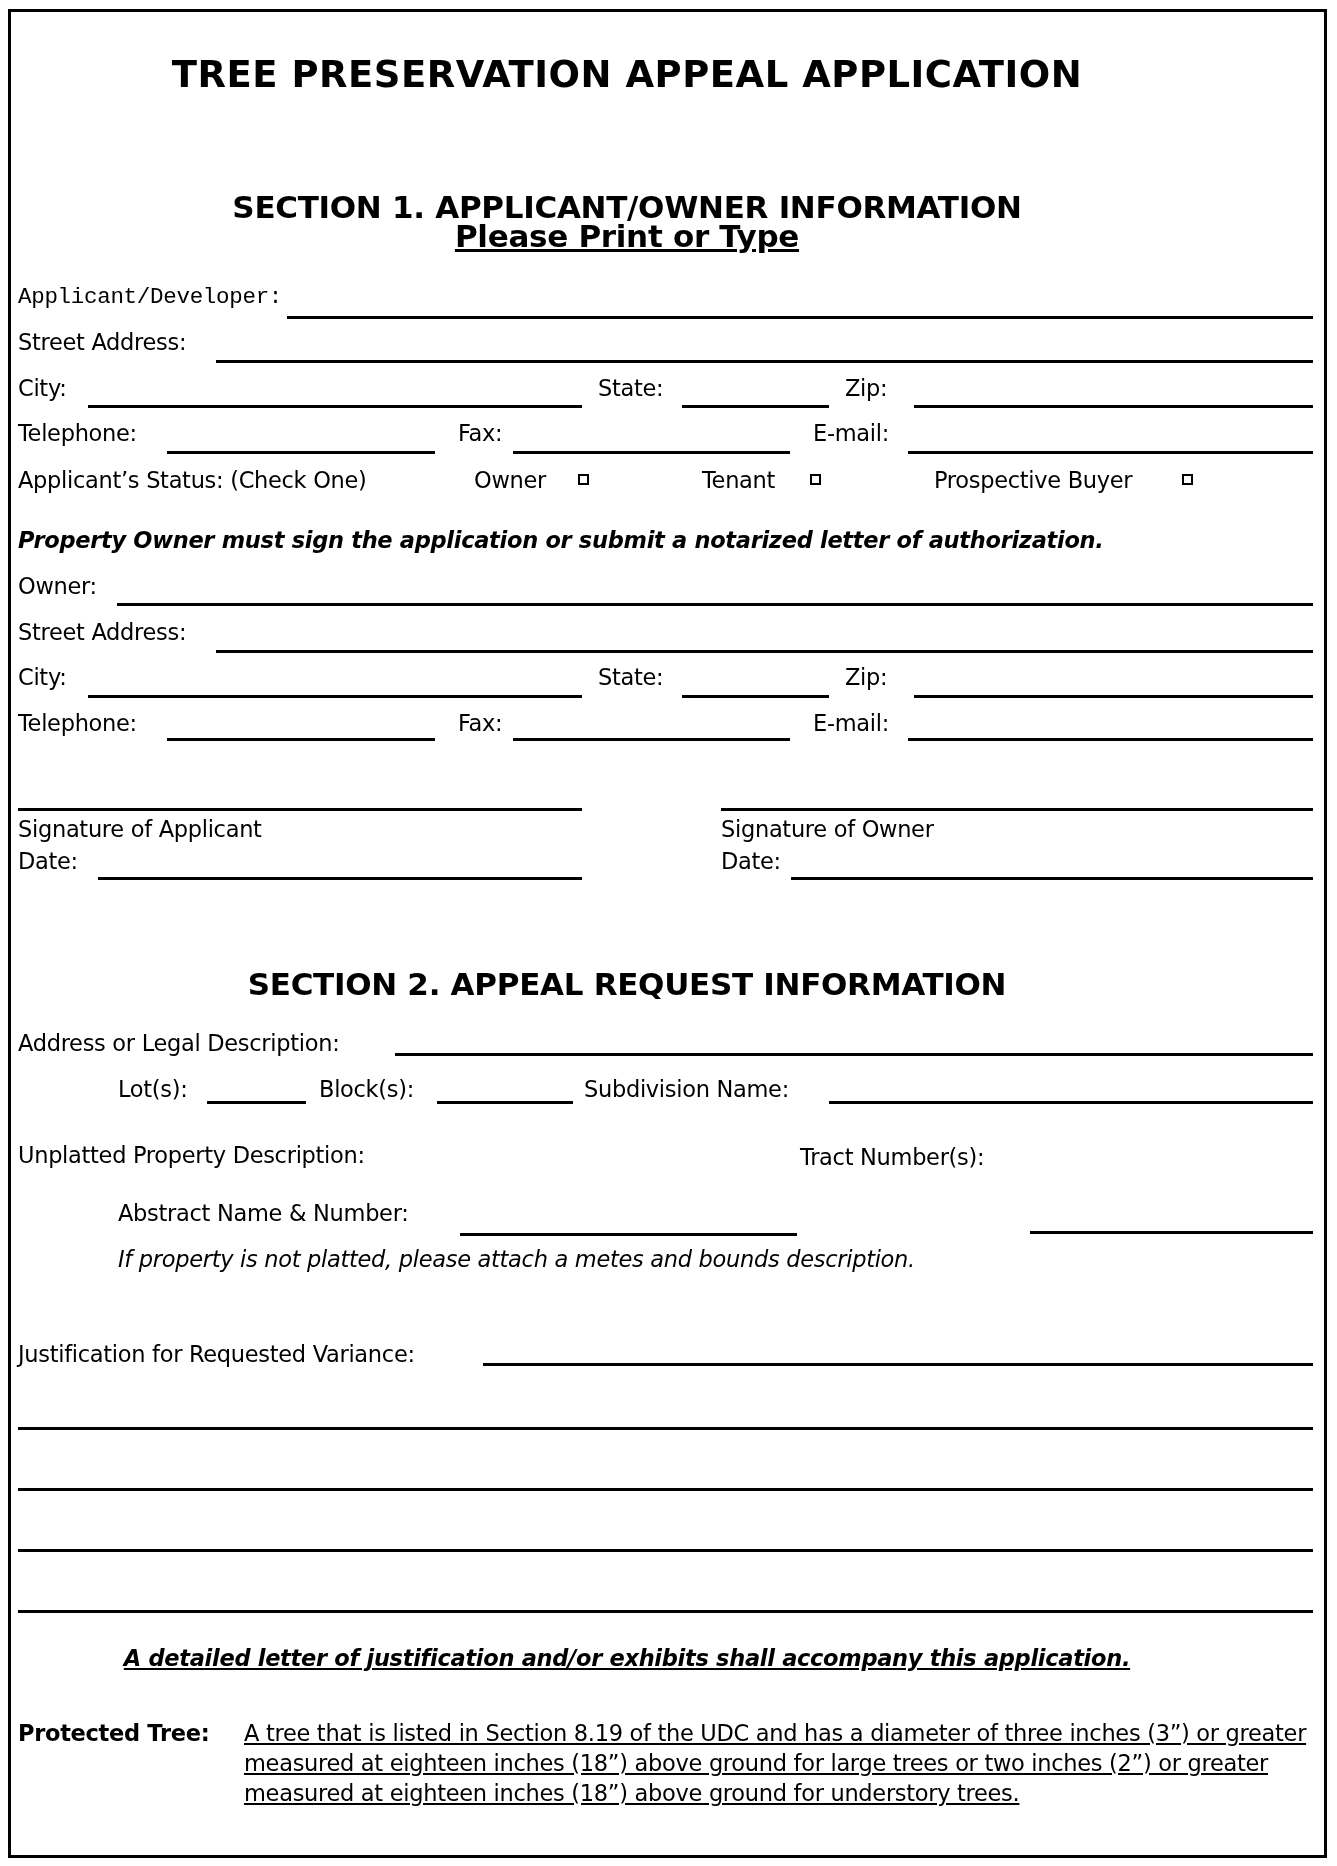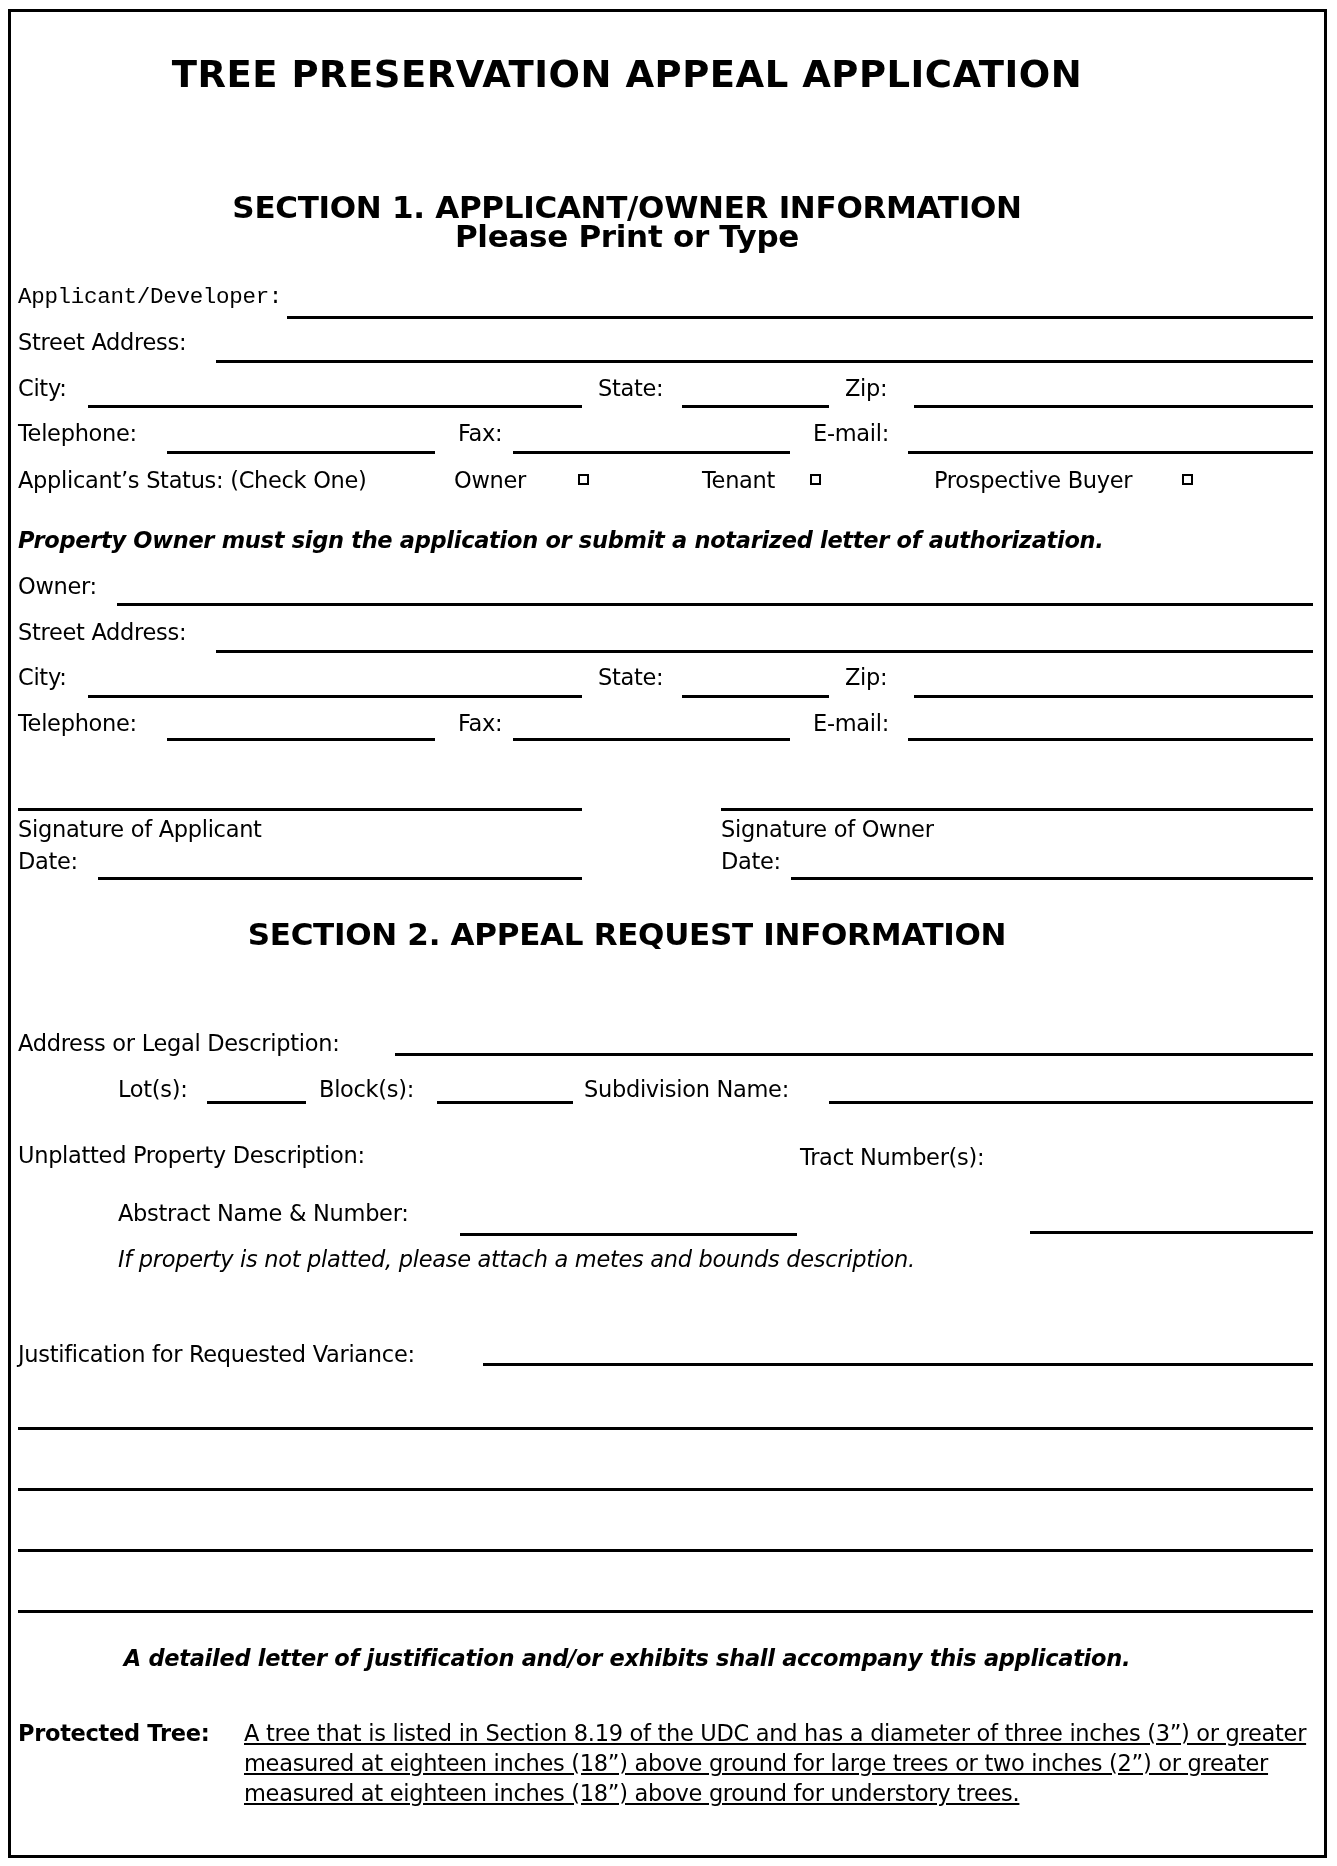--- a/index.html
+++ b/index.html
@@ -4,21 +4,21 @@
 <style>
   html, body { margin: 0; padding: 0; background: #ffffff; }
   body { width: 1337px; height: 1866px; position: relative; overflow: hidden;
          font-family: "DejaVu Sans", sans-serif; color: #000; }
   .frame { position: absolute; left: 8px; top: 9px; width: 1319px; height: 1849px;
            border: 3px solid #000; box-sizing: border-box; }
   .t { position: absolute; white-space: nowrap; font-size: 22.5px; line-height: 26px;
        font-family: "DejaVu Sans", sans-serif; letter-spacing: -0.3px; }
   .title { font-weight: bold; font-size: 37px; line-height: 42px; letter-spacing: 0.5px; }
   .sect { font-weight: bold; font-size: 31px; }
-  .ul { }
+  .ul { text-decoration: underline; }
   .bi { font-weight: bold; font-style: italic; }
   .it { font-style: italic; }
   .b { font-weight: bold; }
   .line { position: absolute; height: 3px; background: #000; }
   .cb { position: absolute; width: 11px; height: 11px; border: 2px solid #000; box-sizing: border-box; background: #fff; }
   .para { position: absolute; font-size: 22.5px; line-height: 30px; width: 1070px; white-space: normal; letter-spacing: -0.3px; }
   .center { left: 0; width: 1254px; text-align: center; }
 </style>
 </head>
 <body>
@@ -44,21 +44,21 @@
 <div class="line" style="left:914px; top:405px; width:399px;"></div>
 
 <div class="t" style="left:18px; top:420px;">Telephone:</div>
 <div class="line" style="left:167px; top:451px; width:268px;"></div>
 <div class="t" style="left:458px; top:420px;">Fax:</div>
 <div class="line" style="left:513px; top:451px; width:277px;"></div>
 <div class="t" style="left:813px; top:420px;">E-mail:</div>
 <div class="line" style="left:908px; top:451px; width:405px;"></div>
 
 <div class="t" style="left:18px; top:467px;">Applicant’s Status: (Check One)</div>
-<div class="t" style="left:454px; top:467px;">Owner</div>
+<div class="t" style="left:474px; top:467px;">Owner</div>
 <div class="cb" style="left:578px; top:474px;"></div>
 <div class="t" style="left:702px; top:467px;">Tenant</div>
 <div class="cb" style="left:810px; top:474px;"></div>
 <div class="t" style="left:934px; top:467px;">Prospective Buyer</div>
 <div class="cb" style="left:1182px; top:474px;"></div>
 
 <div class="t bi" style="left:18px; top:527px;">Property Owner must sign the application or submit a notarized letter of authorization.</div>
 
 <div class="t" style="left:18px; top:573px;">Owner:</div>
 <div class="line" style="left:117px; top:603px; width:1196px;"></div>
@@ -82,21 +82,21 @@
 
 <div class="line" style="left:18px; top:808px; width:564px;"></div>
 <div class="line" style="left:721px; top:808px; width:592px;"></div>
 <div class="t" style="left:18px; top:816px;">Signature of Applicant</div>
 <div class="t" style="left:721px; top:816px;">Signature of Owner</div>
 <div class="t" style="left:18px; top:848px;">Date:</div>
 <div class="line" style="left:98px; top:877px; width:484px;"></div>
 <div class="t" style="left:721px; top:848px;">Date:</div>
 <div class="line" style="left:791px; top:877px; width:522px;"></div>
 
-<div class="t sect center" style="top:921px;">SECTION 2.  APPEAL REQUEST INFORMATION</div>
+<div class="t sect center" style="top:971px;">SECTION 2.  APPEAL REQUEST INFORMATION</div>
 
 <div class="t" style="left:18px; top:1030px;">Address or Legal Description:</div>
 <div class="line" style="left:395px; top:1053px; width:918px;"></div>
 
 <div class="t" style="left:118px; top:1076px;">Lot(s):</div>
 <div class="line" style="left:207px; top:1101px; width:99px;"></div>
 <div class="t" style="left:319px; top:1076px;">Block(s):</div>
 <div class="line" style="left:437px; top:1101px; width:136px;"></div>
 <div class="t" style="left:584px; top:1076px;">Subdivision Name:</div>
 <div class="line" style="left:829px; top:1101px; width:484px;"></div>

